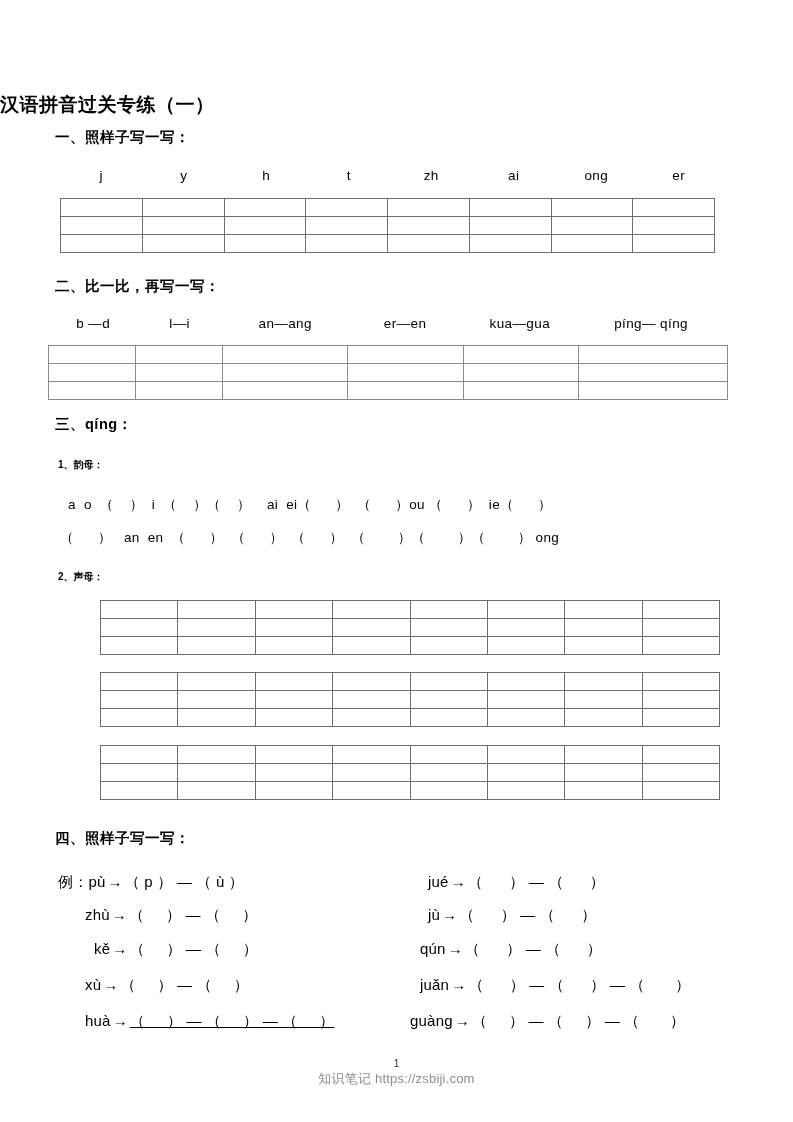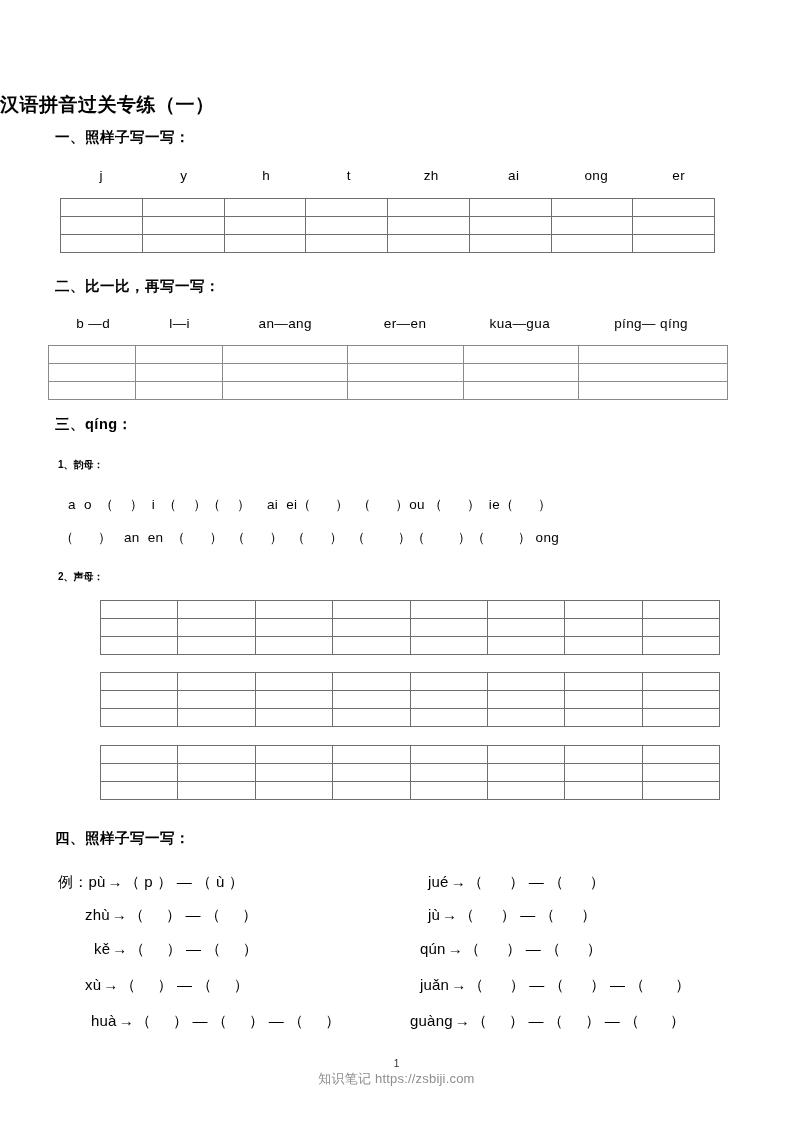--- a/index.html
+++ b/index.html
@@ -374,21 +374,21 @@
       </tbody>
     </table>
 
   <div class="section-heading" style="top:829px; left:55px;">四、照样子写一写：</div>
 
   <div id="s4-left">
       <div class="ex-row" style="top: 873px; left: 58px;"><span>例：</span><span class="ex-label">pù</span><span class="arrow">→</span><span>（ p ）</span><span class="sep"> — </span><span>（ ù ）</span></div>
       <div class="ex-row" style="top: 906px; left: 85px;"><span class="ex-label">zhù</span><span class="arrow">→</span><span>（     ）</span><span class="sep"> — </span><span>（     ）</span></div>
       <div class="ex-row" style="top: 940px; left: 85px; padding-left: 9px;"><span class="ex-label">kě</span><span class="arrow">→</span><span>（     ）</span><span class="sep"> — </span><span>（     ）</span></div>
       <div class="ex-row" style="top: 976px; left: 85px;"><span class="ex-label">xù</span><span class="arrow">→</span><span>（     ）</span><span class="sep"> — </span><span>（     ）</span></div>
-      <div class="ex-row" style="top: 1012px; left: 91px;"><span class="ex-label">huà</span><span class="arrow">→</span><span>（     ）</span><span class="sep"> — </span><span>（     ）</span><span class="sep"> — </span><span>（     ）</span></div>
+      <div class="ex-row" style="top: 1012px; left: 85px; text-decoration: underline;"><span class="ex-label">huà</span><span class="arrow">→</span><span>（     ）</span><span class="sep"> — </span><span>（     ）</span><span class="sep"> — </span><span>（     ）</span></div>
     </div>
   <div id="s4-right">
       <div class="ex-row" style="top: 873px; left: 428px;"><span class="ex-label">jué</span><span class="arrow">→</span><span>（      ）</span><span class="sep"> — </span><span>（      ）</span></div>
       <div class="ex-row" style="top: 906px; left: 428px;"><span class="ex-label">jù</span><span class="arrow">→</span><span>（      ）</span><span class="sep"> — </span><span>（      ）</span></div>
       <div class="ex-row" style="top: 940px; left: 420px;"><span class="ex-label">qún</span><span class="arrow">→</span><span>（      ）</span><span class="sep"> — </span><span>（      ）</span></div>
       <div class="ex-row" style="top: 976px; left: 420px;"><span class="ex-label">juǎn</span><span class="arrow">→</span><span>（      ）</span><span class="sep"> — </span><span>（      ）</span><span class="sep"> — </span><span>（       ）</span></div>
       <div class="ex-row" style="top: 1012px; left: 410px;"><span class="ex-label">guàng</span><span class="arrow">→</span><span>（     ）</span><span class="sep"> — </span><span>（     ）</span><span class="sep"> — </span><span>（       ）</span></div>
     </div>
 
   <div class="page-number">1</div>

